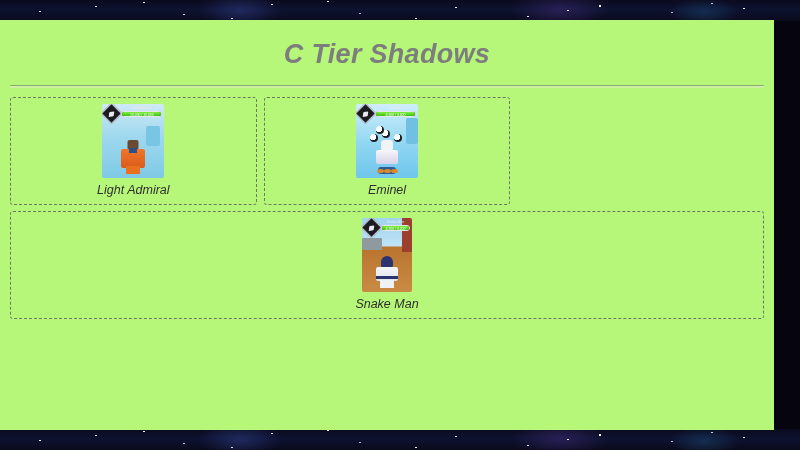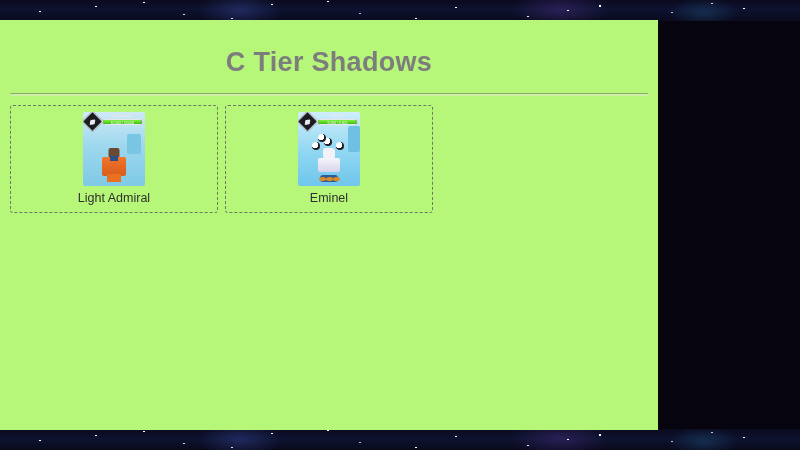--- a/index.html
+++ b/index.html
@@ -38,23 +38,24 @@
       radial-gradient(60px 26px at 30% 50%, rgba(60,80,170,.38), transparent 70%),
       radial-gradient(70px 28px at 70% 45%, rgba(90,60,160,.34), transparent 70%),
       radial-gradient(50px 22px at 88% 60%, rgba(40,110,160,.3), transparent 70%),
       linear-gradient(180deg,#0b0a1e 0%,#0d1230 45%,#0a0a1c 100%);
   }
   .starfield.top    { top:0;  height:21px; }
   .starfield.bottom { top:429px; height:21px; }
 
   
   #slide {
-    position:absolute; left:0; top:20px; width:658px; height:410px;
+    position:absolute; left:0; top:20px; width:774px; height:410px;
     background:#b6f779;
-    padding:8px 10px;
+    padding:0 10px;
+    font-style:italic;
   }
 
   #title {
     text-align:center;
     font-size:27px;
     font-weight:bold;
     color:#7d7d7d;
     letter-spacing:.3px;
     padding-top:21px;
     line-height:1;
@@ -302,16 +303,41 @@
               </div>
             </div>
           </div>
         </div>
         <div class="card-label">Eminel</div>
       </div>
 
 
 
 
+      <div class="card wide">
+        <div class="thumb narrow">
+          <div class="scene bg-desert">
+            <div class="blob" style="right:0;top:0;width:10px;height:34px;background:#9c3f2e;border-radius:0;"></div>
+            <div class="blob" style="left:0;top:20px;width:20px;height:12px;background:#8f9aa0;border-radius:1px;"></div>
+            <div class="char ch-snake">
+              <div class="hood"></div>
+              <div class="body"></div>
+              <div class="belt"></div>
+              <div class="legs"></div>
+            </div>
+          </div>
+          <div class="hud">
+            <div class="rank-badge"></div>
+            <div class="hp-wrap">
+              <div class="hp-name">Snake Man</div>
+              <div class="hp-bar">
+                <div class="hp-fill" style="width: 100%;"></div>
+                <div class="hp-text">8,200 / 8,200</div>
+              </div>
+            </div>
+          </div>
+        </div>
+        <div class="card-label">Snake Man</div>
+      </div>
 
     </div>
   </div>
 </div>
 
 </body></html>

